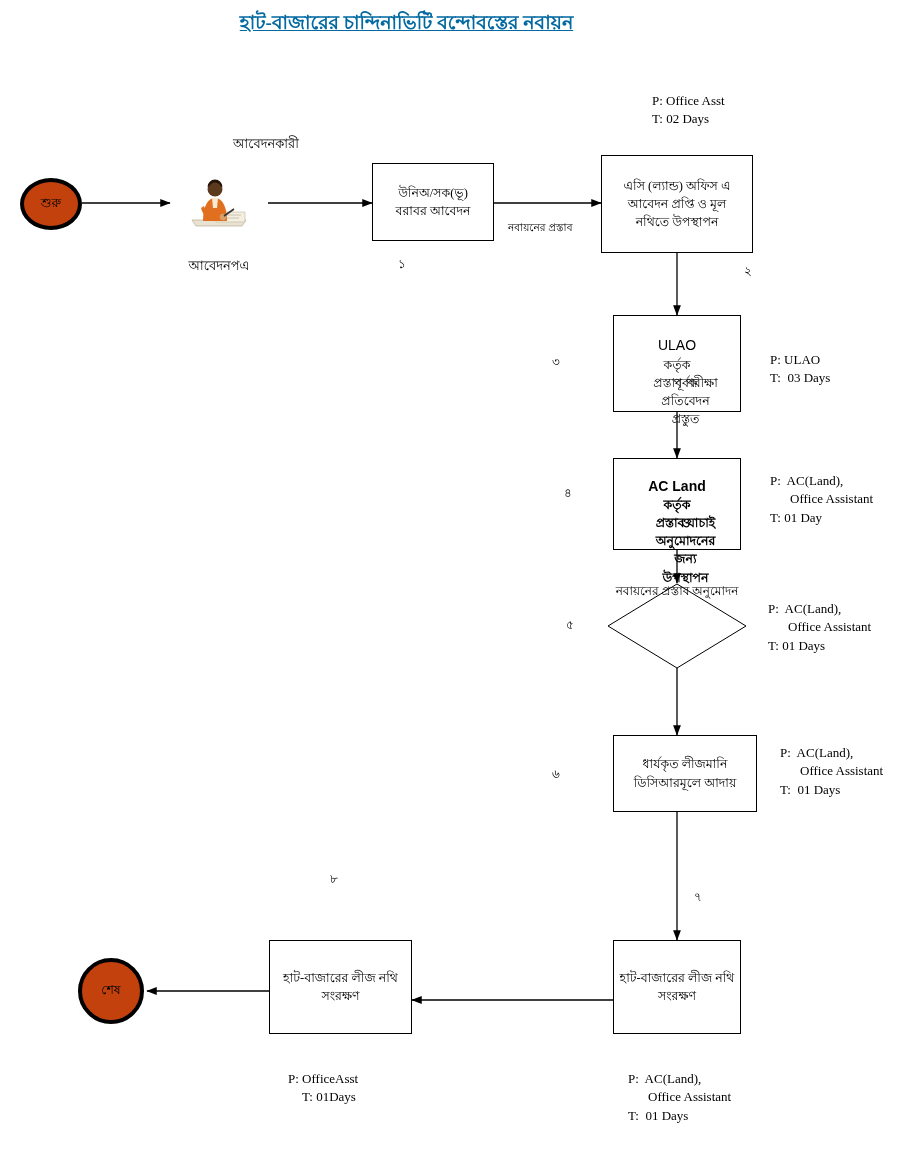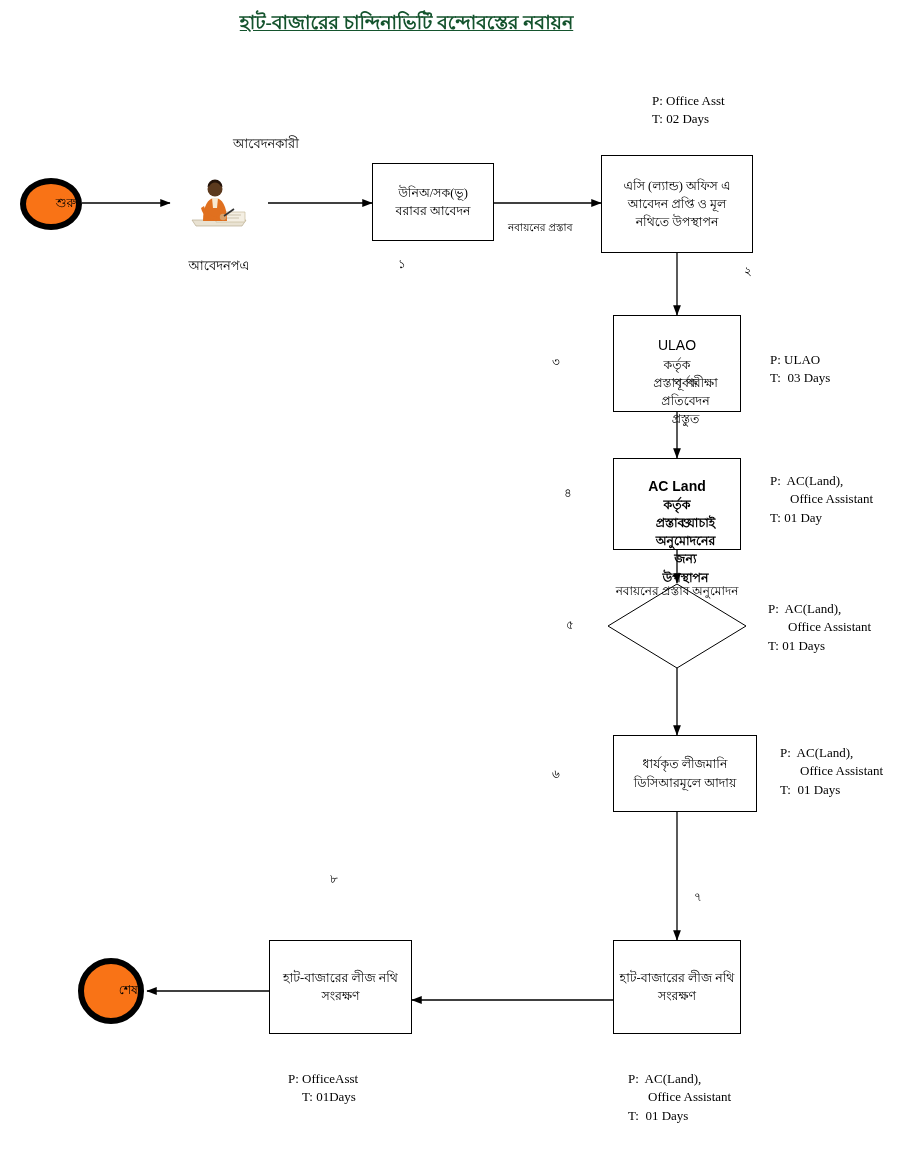--- a/index.html
+++ b/index.html
@@ -13,21 +13,21 @@
   }
   #canvas{position:absolute;left:0;top:0;width:900px;height:1150px;}
   svg.lines{position:absolute;left:0;top:0;width:900px;height:1150px;pointer-events:none;}
 
   .title{
     position:absolute;
     left:0;top:8px;width:813px;
     text-align:center;
     font-size:19px;
     font-weight:bold;
-    color:#14532d;
+    color:#0369a1;
     text-decoration:underline;
     font-family:"Liberation Serif", serif;
   }
 
   .node{
     position:absolute;
     box-sizing:border-box;
     border:1px solid #000;
     background:#fff;
     display:flex;
@@ -36,24 +36,24 @@
     text-align:center;
     font-size:12.5px;
     line-height:1.45;
     padding:2px 4px;
   }
   .node span{display:block;}
 
   .ellipse{
     position:absolute;
     box-sizing:border-box;
-    border:6px solid #000000;
+    border:4px solid #000000;
     border-radius:50%;
-    background:#f97316;
-    display:flex;align-items:center;justify-content:flex-end;
+    background:#c2410c;
+    display:flex;align-items:center;justify-content:center;
     font-size:12.5px;
   }
 
   .diamond-wrap{position:absolute;}
   .diamond-wrap .dshape{
     position:absolute;left:0;top:0;width:100%;height:100%;
   }
   .diamond-wrap .dtext{
     position:absolute;left:0;top:0;width:100%;height:100%;
     display:flex;align-items:flex-start;justify-content:center;

